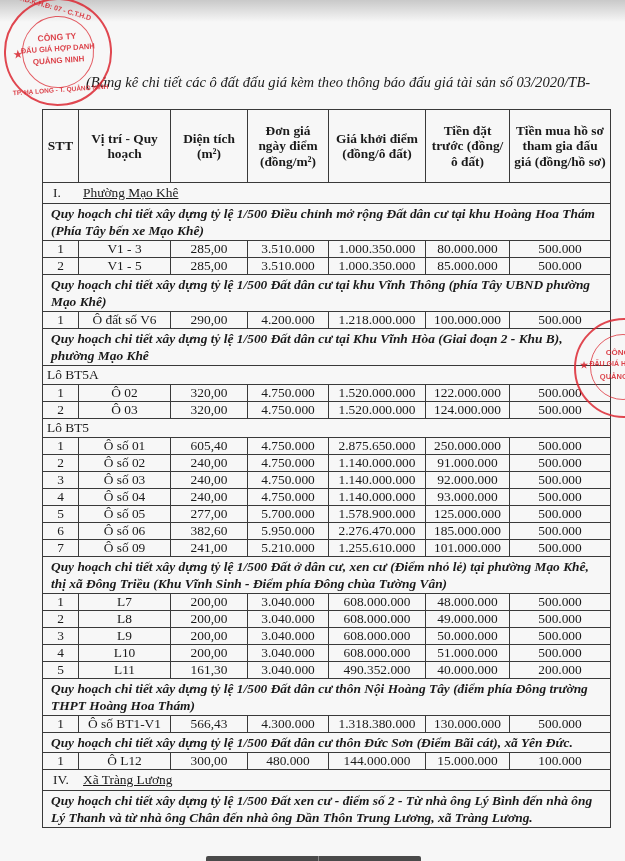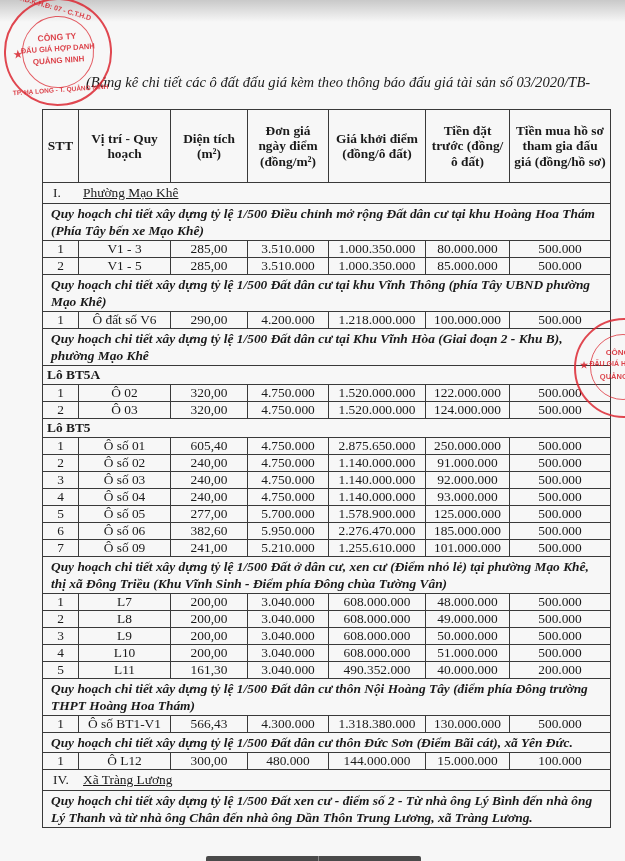--- a/index.html
+++ b/index.html
@@ -30,21 +30,21 @@
   table.grid td, table.grid th {
     border:1px solid #3a3a3a; padding:0 3px; vertical-align:middle;
   }
   th { font-weight:bold; text-align:center; line-height:15.5px; }
   tr.hdr th { height:72px; }
   td.num { text-align:center; height:16px; line-height:16px; }
   tr.sec td { font-weight:normal; height:20px; padding-left:10px; }
   tr.sec .roman { display:inline-block; width:30px; }
   tr.sec .sname { text-decoration:underline; }
   tr.plan td { font-weight:bold; font-style:italic; line-height:17px; padding:1px 8px; }
-  tr.lot td { font-weight:bold; height:18px; padding-left:4px; }
+  tr.lot td { font-weight:normal; height:18px; padding-left:4px; }
   .stamp {
     position:absolute; border-radius:50%;
     border:2px solid rgba(220,40,50,0.85);
     color:rgba(215,35,45,0.85);
     font-family:"Liberation Sans", sans-serif;
     pointer-events:none;
   }
   .stamp .inner {
     position:absolute; border-radius:50%;
     border:1.5px solid rgba(220,40,50,0.75);

